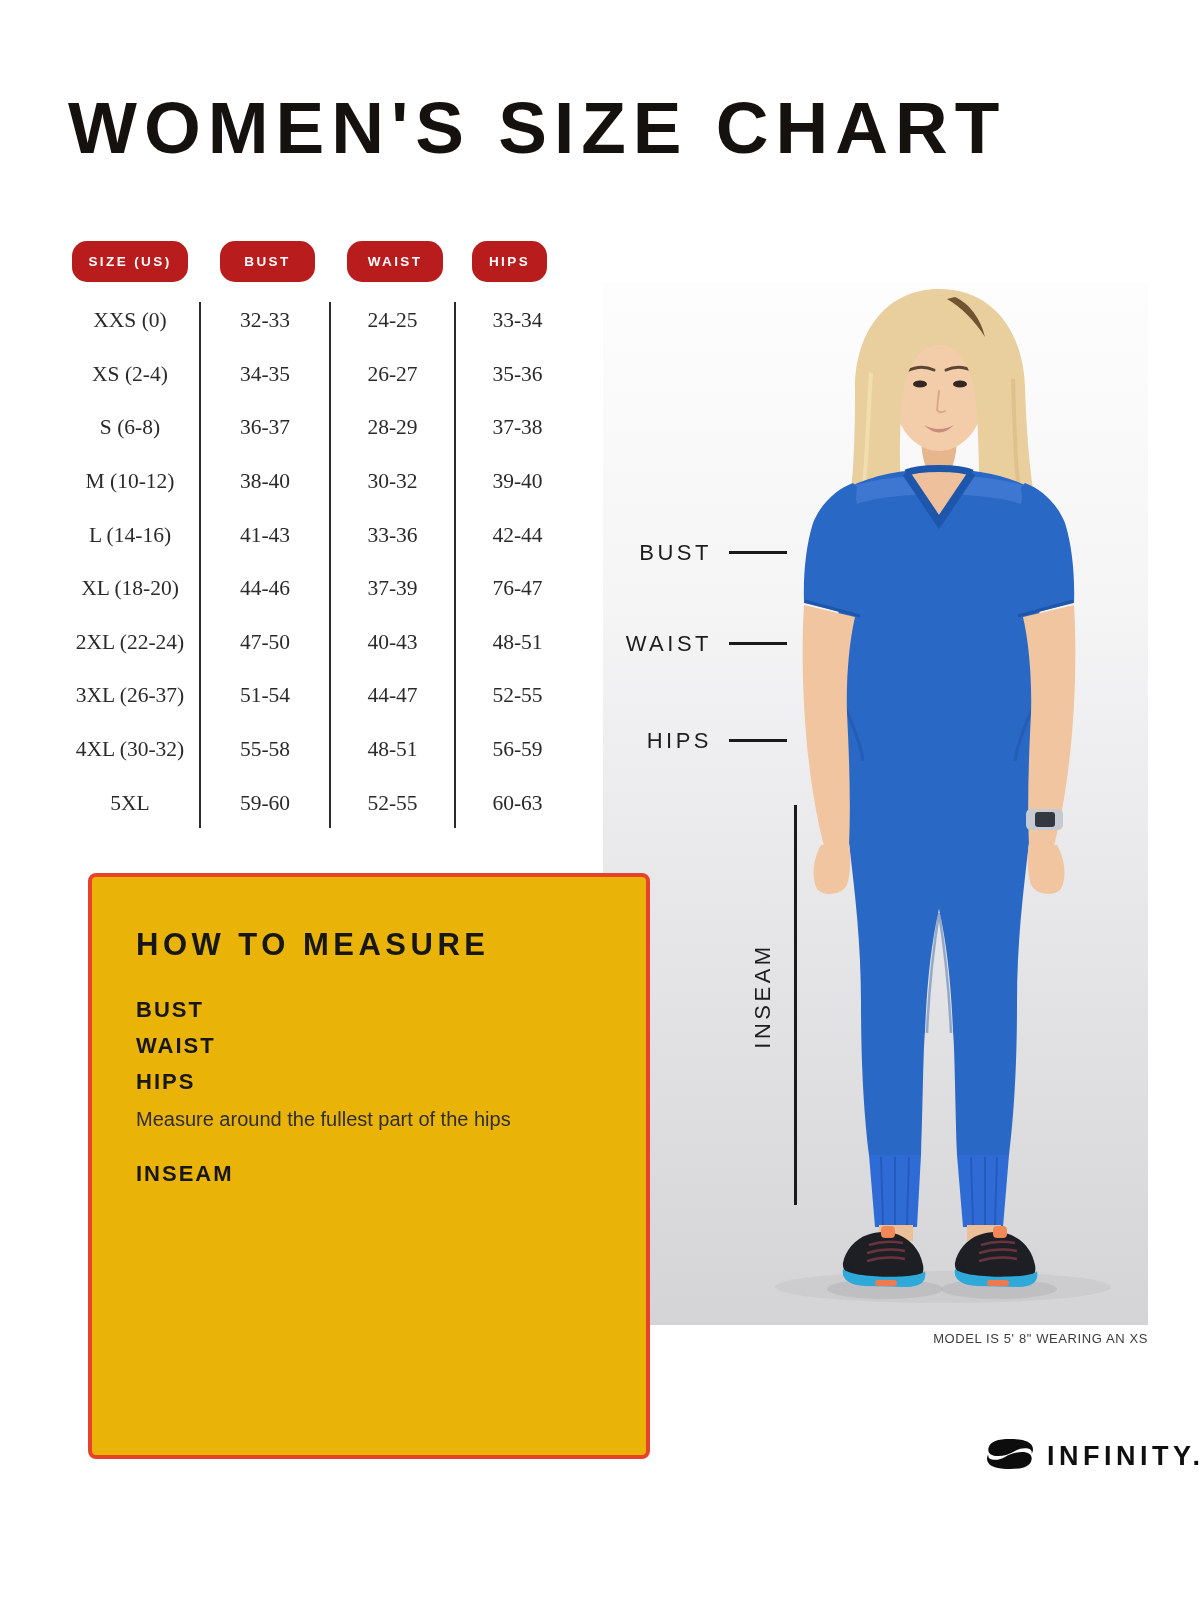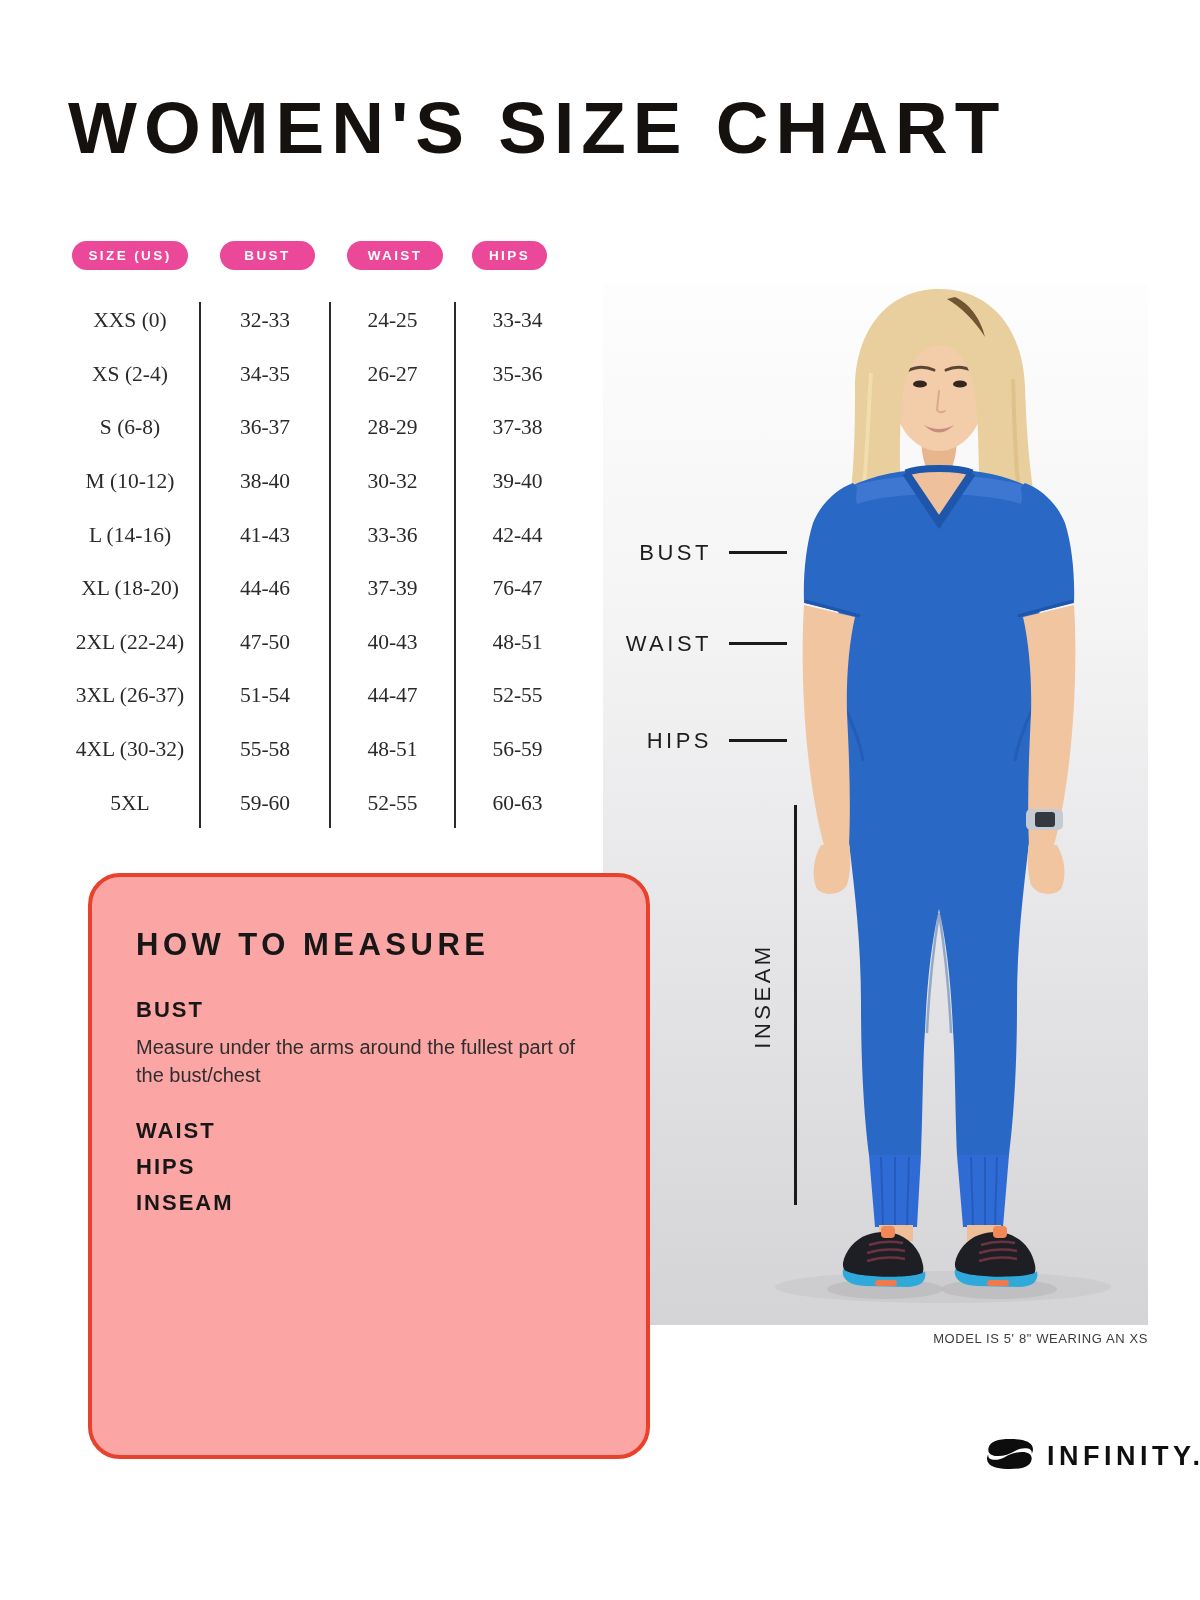--- a/index.html
+++ b/index.html
@@ -9,22 +9,22 @@
     font-family:"Liberation Sans", sans-serif; overflow:hidden; color:#1c1c1c;
   }
   
   .title {
     position:absolute; left:68px; top:86px;
     font-size:73px; font-weight:bold; letter-spacing:7px; color:#14110f;
     white-space:nowrap;
   }
   
   .pill {
-    position:absolute; top:241px; height:29px; border-radius:15px;
-    background:#ec4899; color:#ffffff; font-size:13.5px; font-weight:bold;
+    position:absolute; top:241px; height:41px; border-radius:15px;
+    background:#b91c1c; color:#ffffff; font-size:13.5px; font-weight:bold;
     letter-spacing:2.4px; display:flex; align-items:center; justify-content:center;
   }
   .pill-size  { left:72px;  width:116px; }
   .pill-bust  { left:220px; width:95px; }
   .pill-waist { left:347px; width:96px; }
   .pill-hips  { left:472px; width:75px; }
   
   .size-table {
     position:absolute; left:60px; top:294px; width:520px;
     display:grid; grid-template-columns:140px 130px 125px 125px;
@@ -61,21 +61,21 @@
     font-size:22px; letter-spacing:3.5px; color:#1d1d1d;
   }
   
   .model-caption {
     position:absolute; left:848px; top:1331px; width:300px; text-align:right;
     font-size:13px; letter-spacing:0.6px; color:#3c3c3c; white-space:nowrap;
   }
   
   .howto {
     position:absolute; left:88px; top:873px; width:562px; height:586px;
-    background:#fca5a5; border:4px solid #e8422d; border-radius:32px;
+    background:#eab308; border:4px solid #e8422d; border-radius:8px;
     padding:50px 44px 0 44px;
   }
   .howto h2 {
     margin:0 0 34px 0; font-size:31px; font-weight:bold; letter-spacing:4.5px; color:#171717;
   }
   .howto .sec-label {
     font-size:22px; font-weight:bold; letter-spacing:2px; color:#171717; margin:0 0 10px 0;
   }
   .howto .sec-text {
     font-size:20px; line-height:1.42; color:#2e2e2e; margin:0 0 28px 0; max-width:458px;
@@ -244,25 +244,25 @@
   <div class="measure-line line-hips"></div>
   <div class="inseam-line"></div>
   <div class="inseam-label">INSEAM</div>
 
   <div class="model-caption">MODEL IS 5' 8" WEARING AN XS</div>
 
   <div class="howto">
     <h2>HOW TO MEASURE</h2>
 
     <div class="sec-label">BUST</div>
-    <p class="sec-text">Measure under the arms around the fullest part of the bust/chest</p>
 
     <div class="sec-label">WAIST</div>
 
     <div class="sec-label">HIPS</div>
+    <p class="sec-text">Measure around the fullest part of the hips</p>
 
     <div class="sec-label">INSEAM</div>
   </div>
 
   <div class="brand">
     <span>
       <svg width="48" height="32" viewBox="0 0 48 32" aria-hidden="true">
         <path d="M24 1 C12 1 4 3.2 2.5 10 C1.4 15 5 18 12 18 C18 18 24 16 29 13 C33 10.6 38 9.5 42 10.5 C45 11.2 46.2 13 45.6 15.5 C47.2 13.5 47.8 10 45.2 6.5 C42.2 2.5 34 1 24 1 Z" fill="#0d0d0d"></path>
         <path d="M24 31 C36 31 44 28.8 45.5 22 C46.6 17 43 14 36 14 C30 14 24 16 19 19 C15 21.4 10 22.5 6 21.5 C3 20.8 1.8 19 2.4 16.5 C0.8 18.5 0.2 22 2.8 25.5 C5.8 29.5 14 31 24 31 Z" fill="#0d0d0d"></path>
       </svg>

